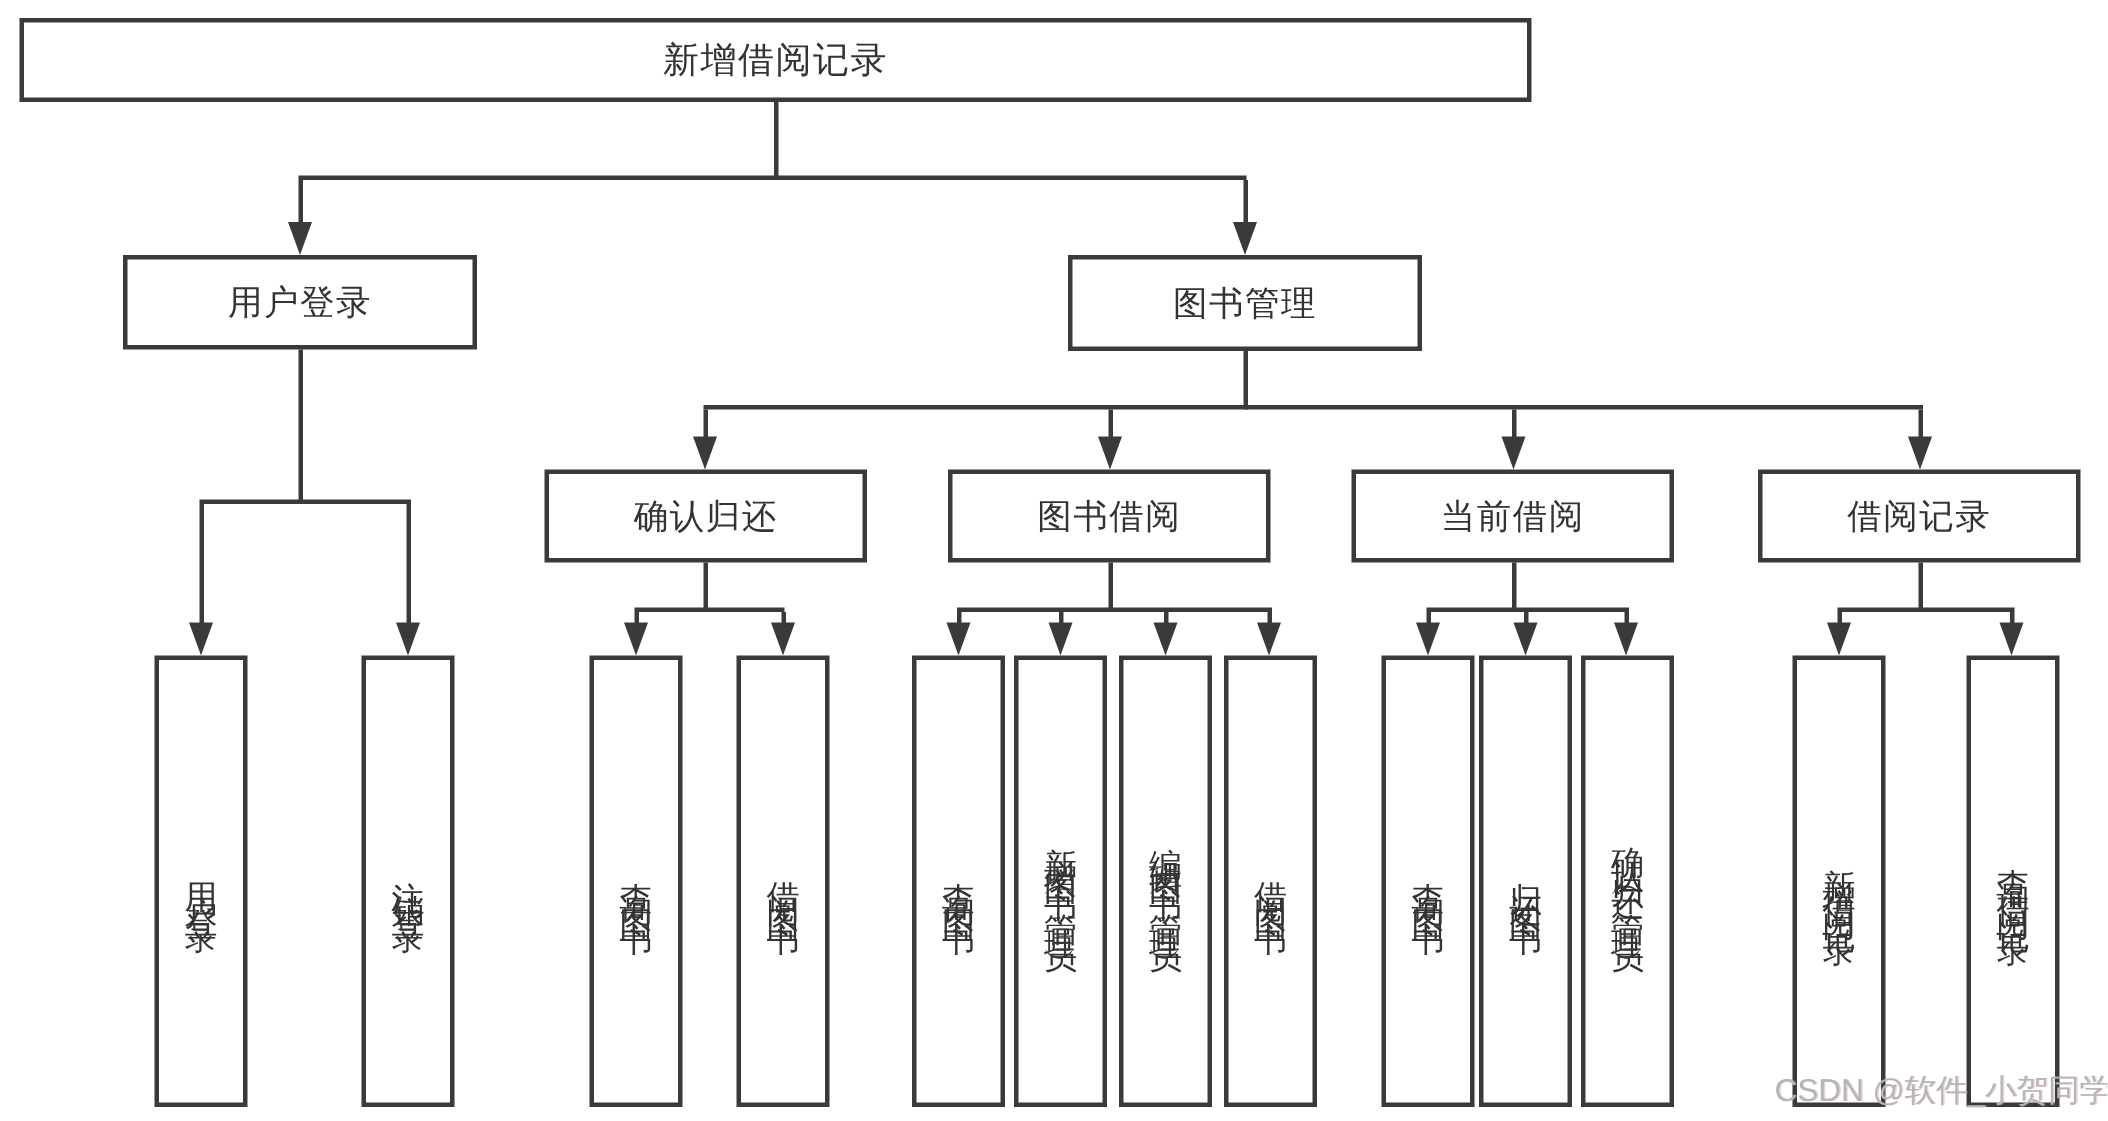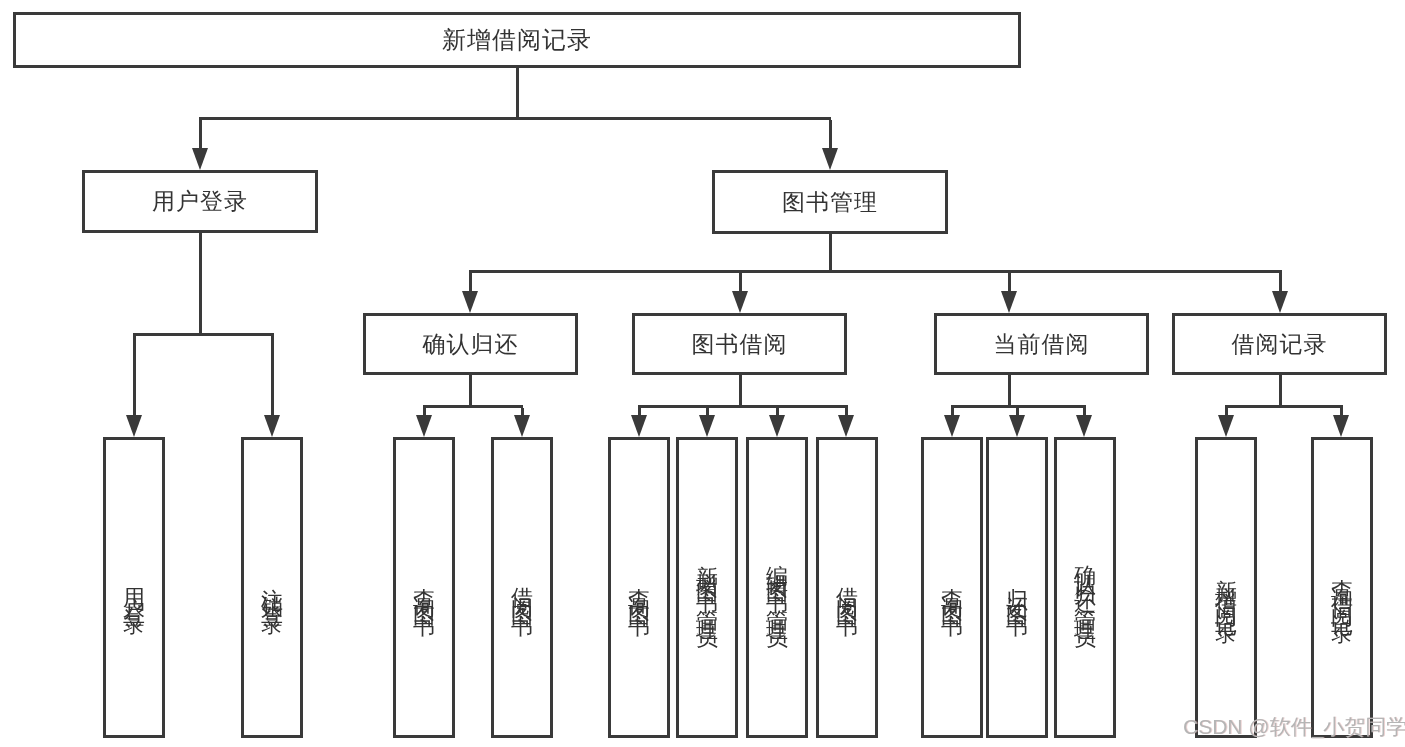--- a/index.html
+++ b/index.html
@@ -95,21 +95,21 @@
   <div class="v" style="left:739px; top:273px; height:20px;"></div>
   <div class="v" style="left:1008px; top:273px; height:20px;"></div>
   <div class="v" style="left:1279px; top:273px; height:20px;"></div>
   <div class="arrow" style="left:462px; top:291px;"></div>
   <div class="arrow" style="left:732px; top:291px;"></div>
   <div class="arrow" style="left:1001px; top:291px;"></div>
   <div class="arrow" style="left:1272px; top:291px;"></div>
 
   <div class="box" style="left:363px; top:313px; width:215px; height:62px;">确认归还</div>
   <div class="box" style="left:632px; top:313px; width:215px; height:62px;">图书借阅</div>
-  <div class="box" style="left:901px; top:313px; width:215px; height:62px;margin-left:33px;">当前借阅</div>
+  <div class="box" style="left:901px; top:313px; width:215px; height:62px;">当前借阅</div>
   <div class="box" style="left:1172px; top:313px; width:215px; height:62px;">借阅记录</div>
 
   <div class="v" style="left:469px; top:375px; height:33px;"></div>
   <div class="h" style="left:423px; top:405px; width:100px;"></div>
   <div class="v" style="left:423px; top:408px; height:12px;"></div>
   <div class="v" style="left:521px; top:408px; height:12px;"></div>
   <div class="arrow" style="left:416px; top:415px;"></div>
   <div class="arrow" style="left:514px; top:415px;"></div>
 
   <div class="v" style="left:739px; top:375px; height:33px;"></div>

